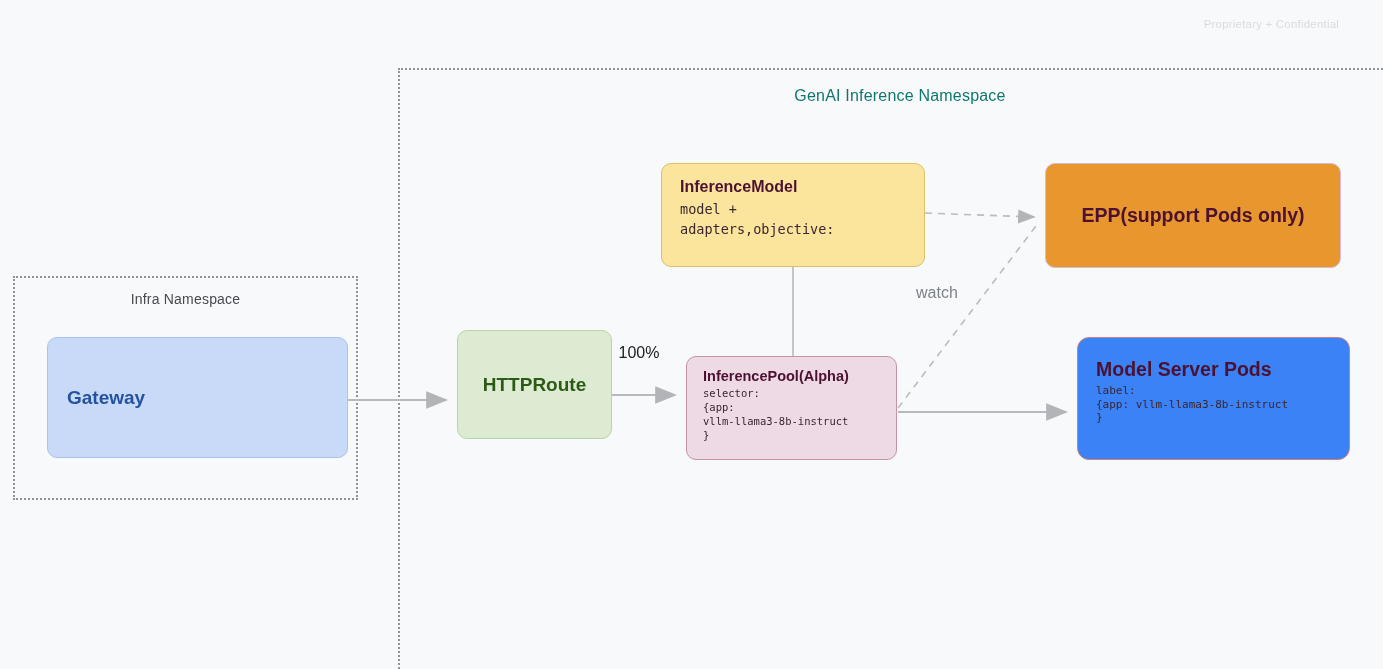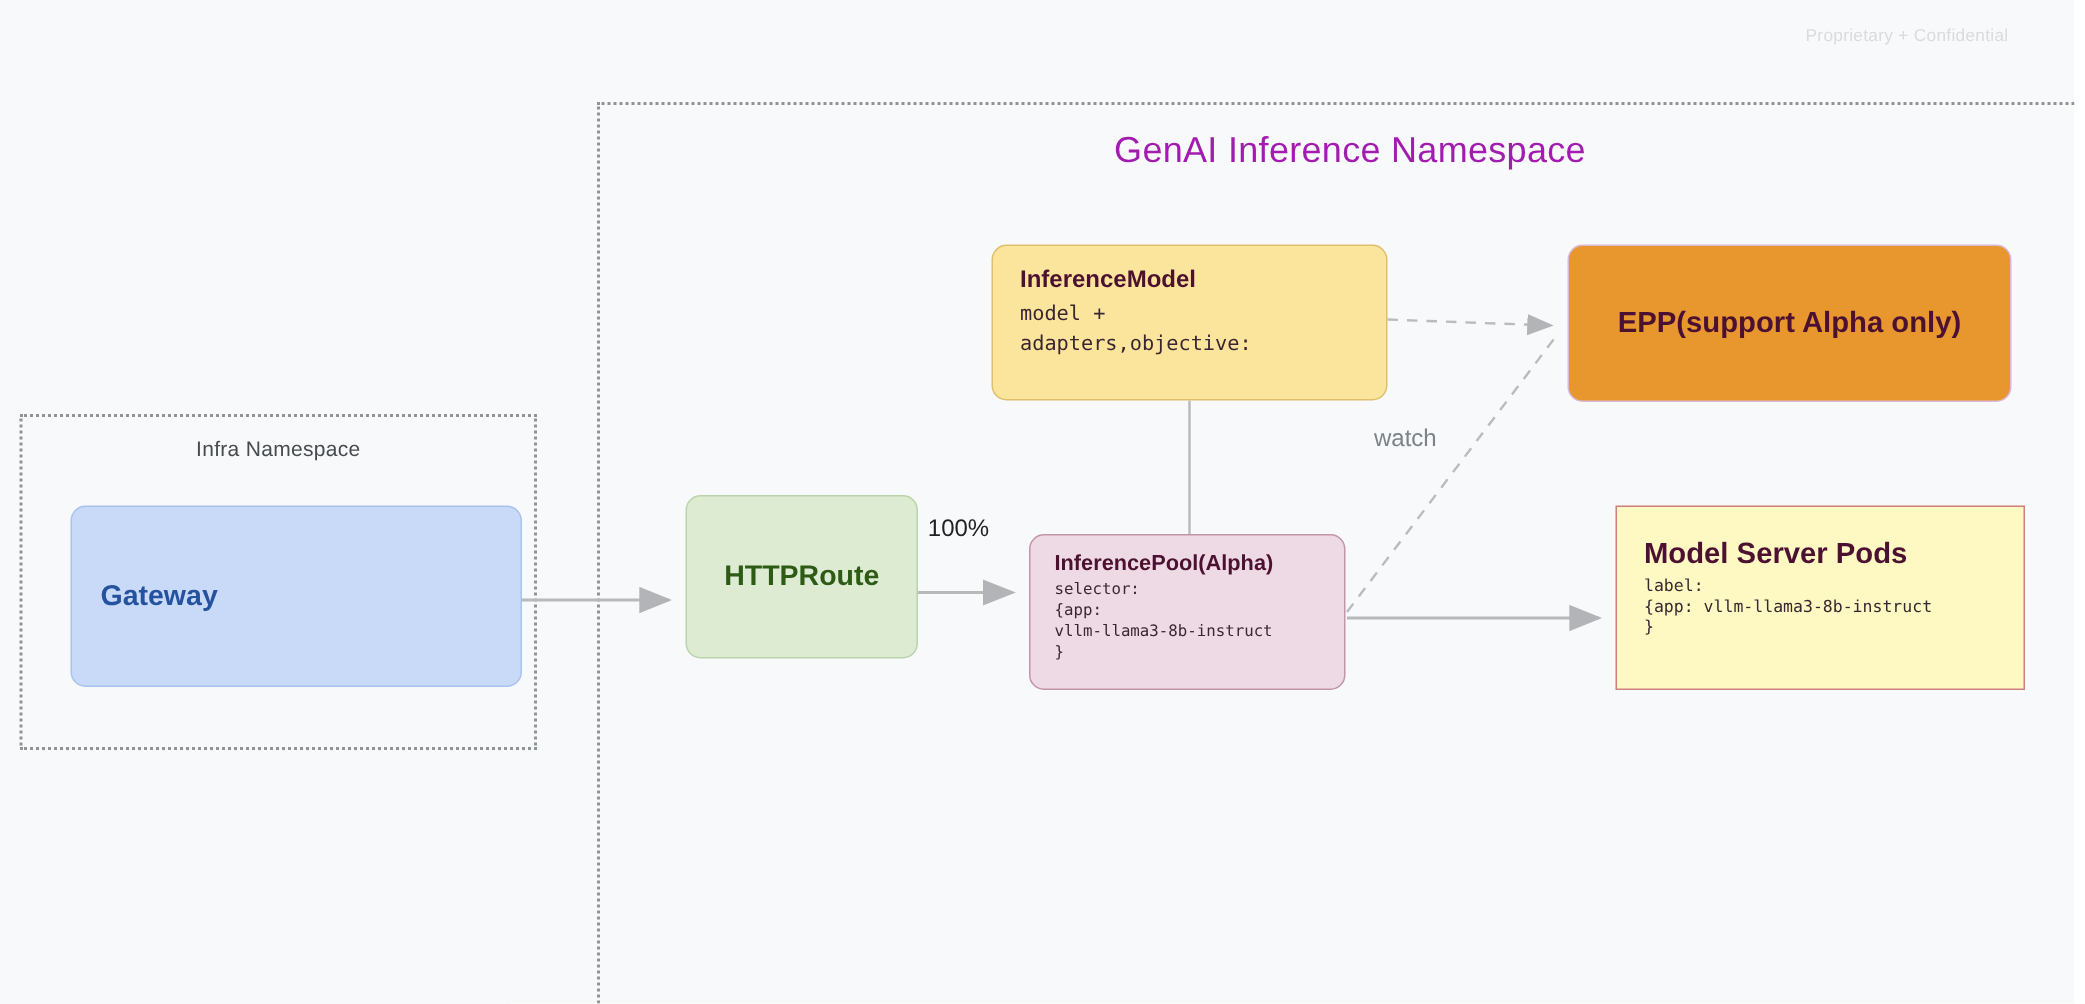--- a/index.html
+++ b/index.html
@@ -17,22 +17,22 @@
   .ns-genai{
     left:398px;top:68px;width:985px;height:601px;
     border-top:2px dotted #8f9499;
     border-left:2px dotted #8f9499;
   }
   .ns-infra{
     left:13px;top:276px;width:345px;height:224px;
     border:2px dotted #8f9499;
   }
   .ns-title{
-    position:absolute;text-align:center;color:#a21caf;
-    font-size:24px;letter-spacing:.2px;
+    position:absolute;text-align:center;color:#0f766e;
+    font-size:16px;letter-spacing:.2px;
   }
   .ns-title.genai{left:700px;top:87px;width:400px;}
   .ns-title.infra{left:13px;top:291px;width:345px;font-size:14px;color:#474b4f;}
   
   .node{
     position:absolute;box-sizing:border-box;border-radius:10px;
   }
   .node .title{font-weight:bold;color:#4c1130;display:block;}
   .node .mono{
     font-family:"DejaVu Sans Mono", monospace;
@@ -65,21 +65,21 @@
   .node-epp .title{font-size:19.5px;}
   .node-ipool{
     left:686px;top:356px;width:211px;height:104px;
     background:#eddae4;border:1.5px solid #c493aa;
     padding:11px 0 0 16px;
   }
   .node-ipool .title{font-size:14.5px;margin-bottom:2px;}
   .node-ipool .mono{font-size:10.5px;line-height:14px;}
   .node-mserver{
     left:1077px;top:337px;width:273px;height:123px;
-    background:#fef9c3;border:1.5px solid #ce8080;border-radius:0;
+    background:#3b82f6;border:1.5px solid #ce8080;border-radius:12px;
     padding:20px 0 0 18px;
   }
   .node-mserver .title{font-size:19.5px;margin-bottom:3px;}
   .node-mserver .mono{font-size:11px;line-height:13.5px;}
   
   .edge-label{position:absolute;color:#202124;}
   .label-pct{left:607px;top:344px;width:64px;text-align:center;font-size:16px;}
   .label-watch{left:916px;top:284px;font-size:16px;color:#7d8288;}
   .confidential{
     position:absolute;right:44px;top:18px;
@@ -126,21 +126,21 @@
     <span class="title">HTTPRoute</span>
   </div>
 
   <div class="node node-imodel">
     <span class="title">InferenceModel</span>
     <span class="mono">model +
 adapters,objective:</span>
   </div>
 
   <div class="node node-epp">
-    <span class="title">EPP(support Alpha only)</span>
+    <span class="title">EPP(support Pods only)</span>
   </div>
 
   <div class="node node-ipool">
     <span class="title">InferencePool(Alpha)</span>
     <span class="mono">selector:
 {app:
 vllm-llama3-8b-instruct
 }</span>
   </div>
 

